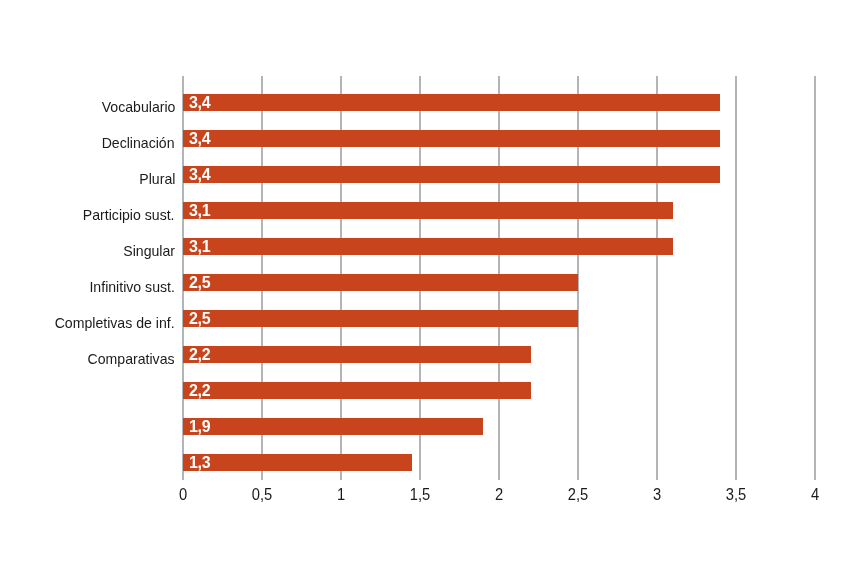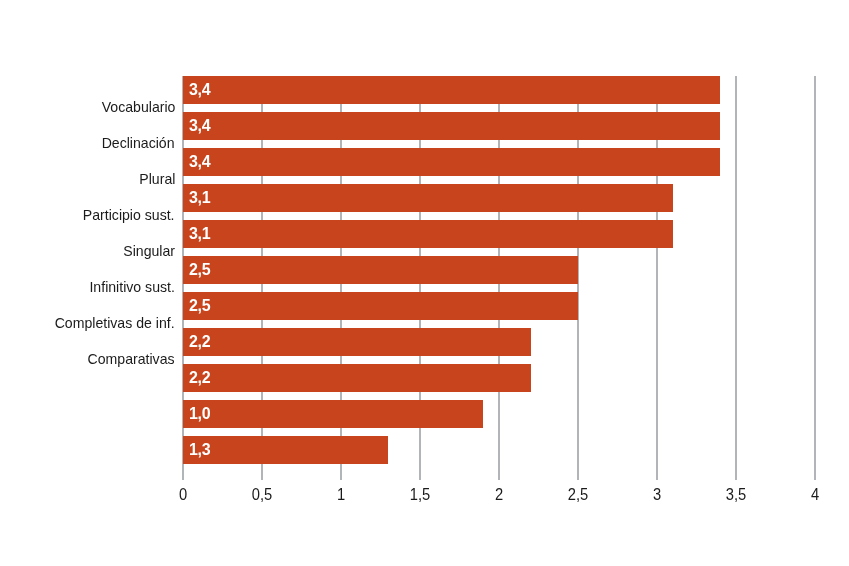--- a/index.html
+++ b/index.html
@@ -55,22 +55,22 @@
   }
 
   .row {
     position: relative;
     height: 36px;
   }
 
   .bar {
     position: absolute;
     left: 0;
-    top: 0;
-    height: 28px;
+    top: 18px;
+    height: 17px;
     background: #c8441c;
   }
 
   .bar-value {
     position: absolute;
     left: 6px;
     top: 50%;
     transform: translateY(-52%);
     color: #ffffff;
     font-family: "Liberation Sans", sans-serif;
@@ -230,25 +230,25 @@
             <span class="bar-value" style="color: rgb(255, 255, 255);">2,2</span>
           </div>
         </div>
         <div class="row">
           <div class="bar" style="width: 347.6px; background: rgb(200, 68, 28);">
             <span class="bar-value" style="color: rgb(255, 255, 255);">2,2</span>
           </div>
         </div>
         <div class="row">
           <div class="bar" style="width: 300.2px; background: rgb(200, 68, 28);">
-            <span class="bar-value" style="color: rgb(255, 255, 255);">1,0</span>
-          </div>
-        </div>
-        <div class="row">
-          <div class="bar" style="width: 205.4px; background: rgb(200, 68, 28);">
+            <span class="bar-value" style="color: rgb(255, 255, 255);">1,9</span>
+          </div>
+        </div>
+        <div class="row">
+          <div class="bar" style="width: 205.4px; background: rgb(200, 68, 28); padding-left: 24px;">
             <span class="bar-value" style="color: rgb(255, 255, 255);">1,3</span>
           </div>
         </div>
       </div>
   </div>
 
   <div id="x-axis-labels">
       <span class="x-tick-label" style="left: 0px; color: rgb(27, 27, 27);">0</span>
       <span class="x-tick-label" style="left: 79px; color: rgb(27, 27, 27);">0,5</span>
       <span class="x-tick-label" style="left: 158px; color: rgb(27, 27, 27);">1</span>

